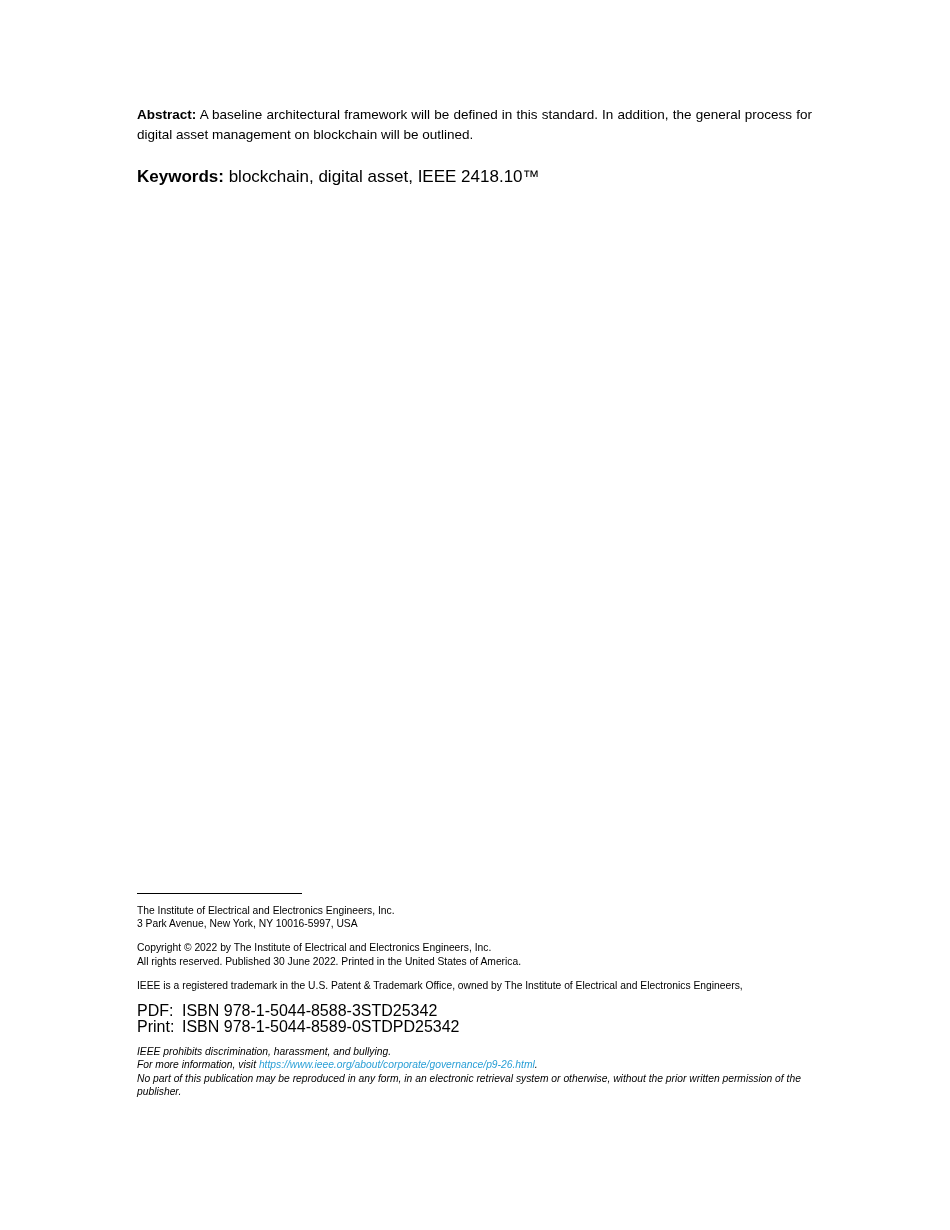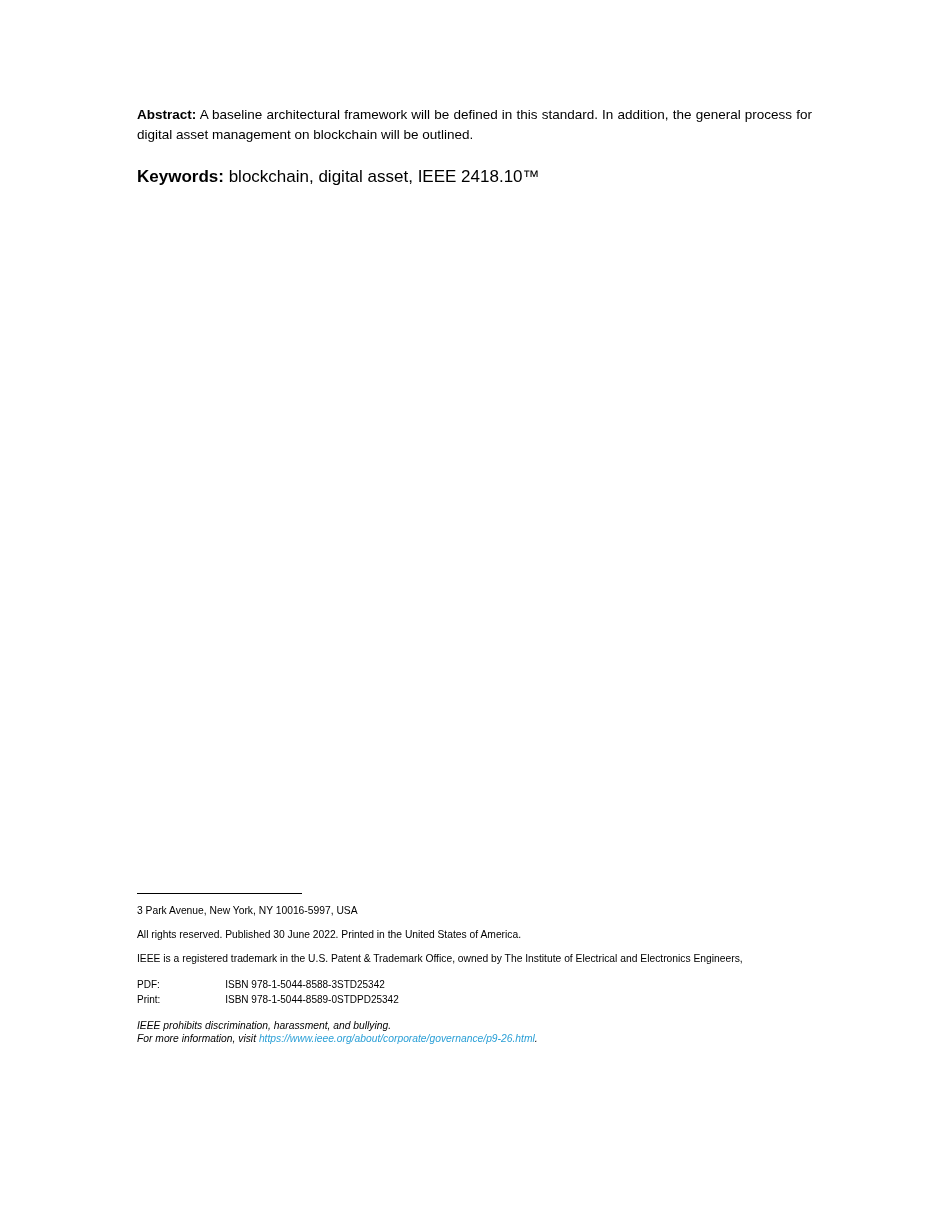--- a/index.html
+++ b/index.html
@@ -74,21 +74,21 @@
   }
   .colophon .group {
     margin-bottom: 11px;
   }
   .colophon .group:last-child {
     margin-bottom: 0;
   }
 
   .isbn-table {
     border-collapse: collapse;
-    font-size: 10px;
+    font-size: 16px;
     line-height: 15.5px;
   }
   .isbn-table td {
     padding: 0;
     vertical-align: top;
     white-space: nowrap;
   }
   .isbn-col-label { width: 45px; }
   .isbn-col-isbn  { width: 155px; text-align: right; }
 
@@ -122,24 +122,26 @@
       <span class="lead">Keywords:</span><span> blockchain, digital asset, IEEE 2418.10™</span>
     </p>
 
   </div>
 
   <div class="colophon">
 
     <div class="rule"></div>
 
     <div class="group">
+      <p>The Institute of Electrical and Electronics Engineers, Inc.</p>
       <p>3 Park Avenue, New York, NY 10016-5997, USA</p>
     </div>
 
     <div class="group">
+      <p>Copyright © 2022 by The Institute of Electrical and Electronics Engineers, Inc.</p>
       <p>All rights reserved. Published 30 June 2022. Printed in the United States of America.</p>
     </div>
 
     <div class="group">
       <p>IEEE is a registered trademark in the U.S. Patent &amp; Trademark Office, owned by The Institute of Electrical and Electronics Engineers,</p>
     </div>
 
     <div class="group">
       <table class="isbn-table">
         <tbody>
@@ -153,17 +155,18 @@
             <td class="isbn-col-isbn">ISBN 978-1-5044-8589-0</td>
             <td>STDPD25342</td>
           </tr>
         </tbody>
       </table>
     </div>
 
     <div class="group legal">
       <p>IEEE prohibits discrimination, harassment, and bullying.</p>
       <p><span>For more information, visit </span><a href="#">https://www.ieee.org/about/corporate/governance/p9-26.html</a><span class="plain-dot">.</span></p>
+      <p class="para">No part of this publication may be reproduced in any form, in an electronic retrieval system or otherwise, without the prior written permission of the publisher.</p>
     </div>
 
   </div>
 
 </div>
 
 </body></html>

